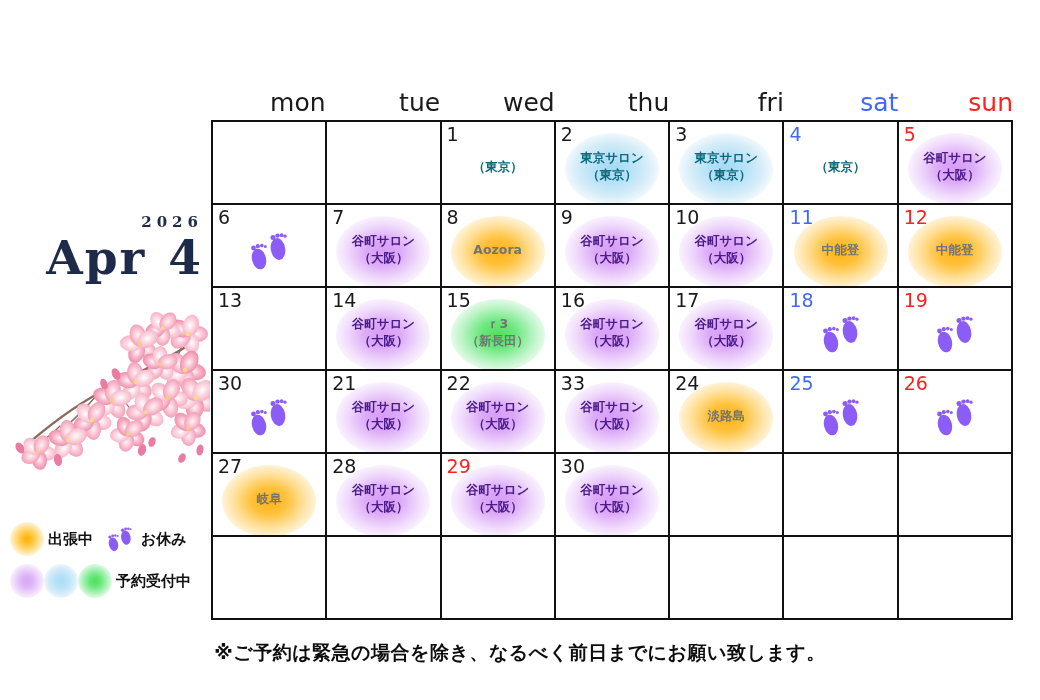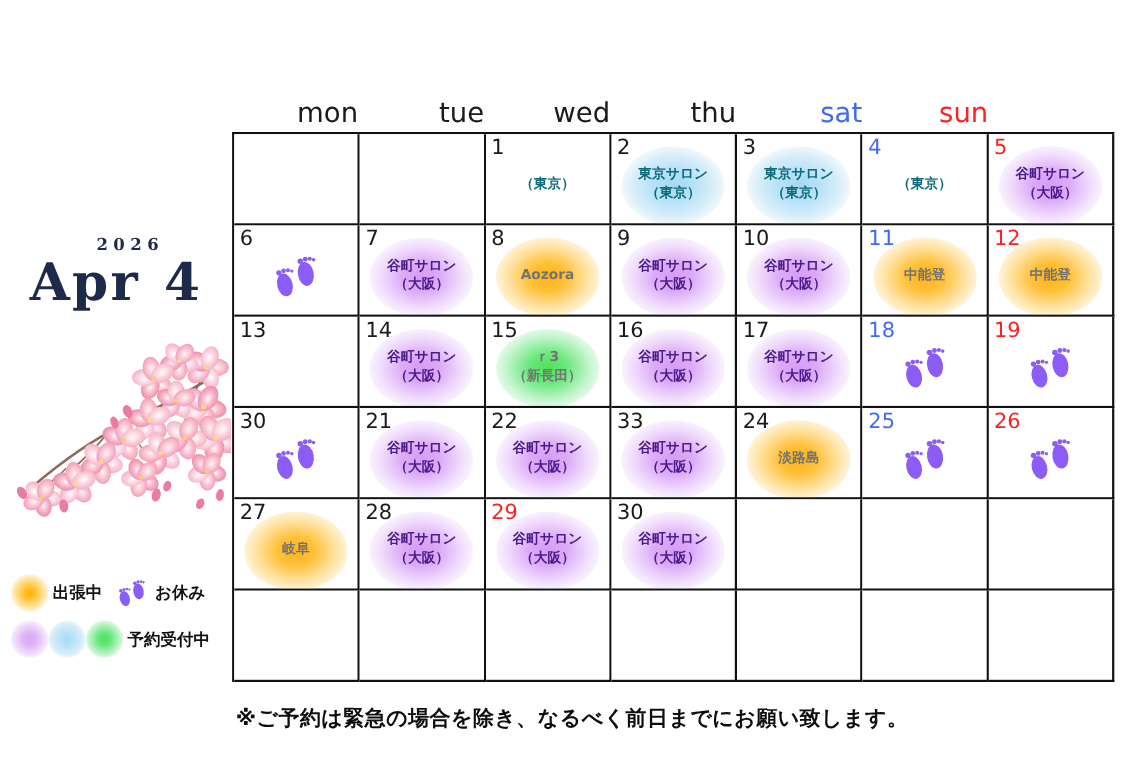--- a/index.html
+++ b/index.html
@@ -29,21 +29,21 @@
     left: 0; top: 0;
     width: 211px;
     height: 700px;
   }
 
   #title-block {
     position: absolute;
     left: 8px;
     top: 215px;
     width: 195px;
-    text-align: center;
+    text-align: right;
     color: #1e2a4a;
   }
   #title-year {
     font-family: "DejaVu Serif", "Liberation Serif", serif;
     font-size: 15px;
     letter-spacing: 5px;
     font-weight: 600;
     color: #1e2a4a;
     margin-left: 26px;
     line-height: 1;
@@ -454,20 +454,21 @@
       </div>
     </div>
   </div>
 
   <div id="calendar">
     <div id="dow-row">
         <div class="dow">mon</div>
         <div class="dow">tue</div>
         <div class="dow">wed</div>
         <div class="dow">thu</div>
+        <div class="dow">fri</div>
         <div class="dow sat">sat</div>
         <div class="dow sun">sun</div>
       </div>
     <div id="grid">
         <div class="cell"></div>
         <div class="cell"></div>
         <div class="cell">
           <div class="daynum">1</div>
           <div class="celltext t-teal offset-down"><span>（東京）</span></div>
         </div>

